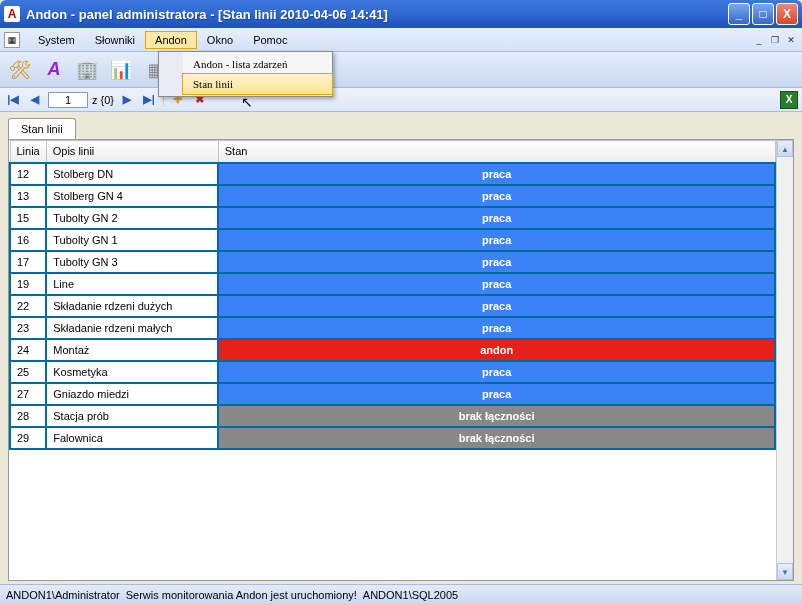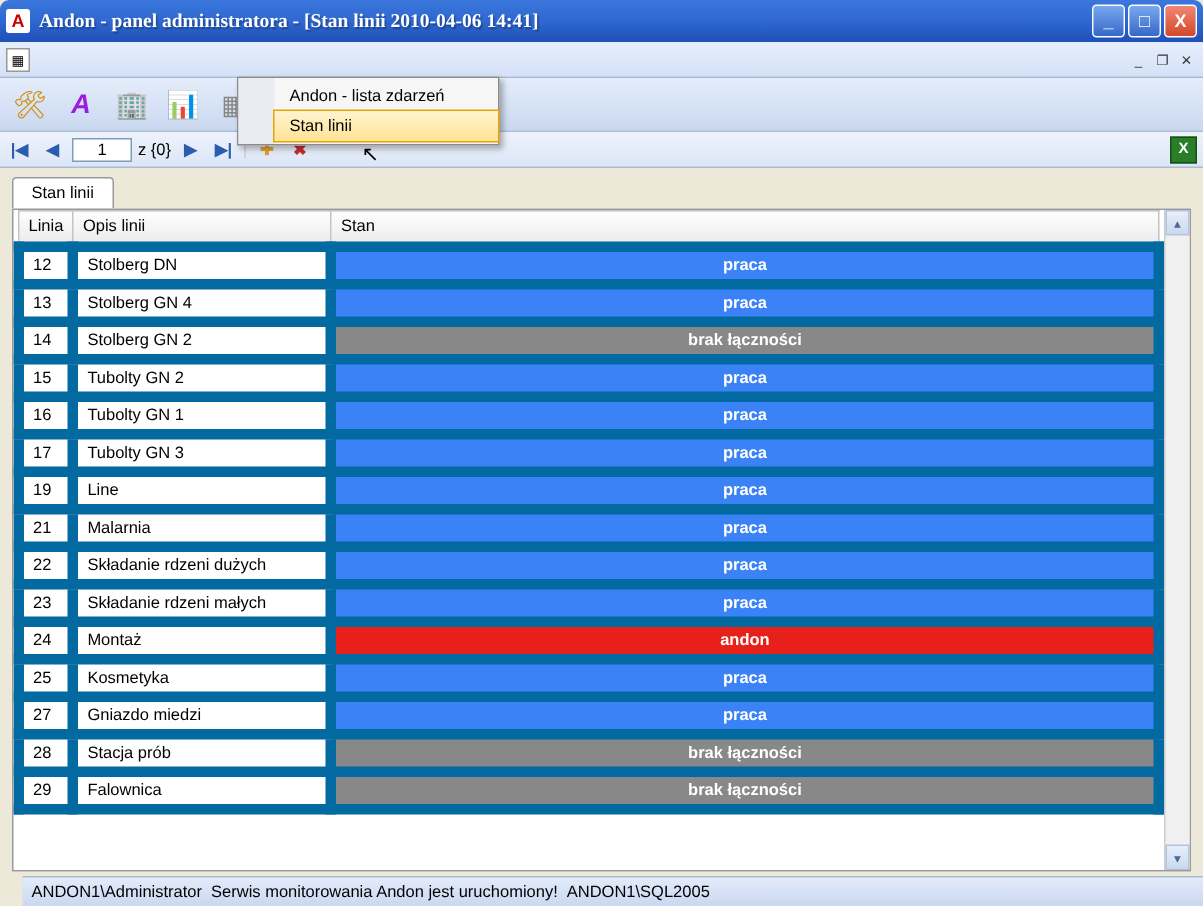--- a/index.html
+++ b/index.html
@@ -1,38 +1,38 @@
 <!DOCTYPE html>
 <html><head>
 <meta charset="utf-8">
 <style>
 * { box-sizing: border-box; margin: 0; padding: 0; }
 body { font-family: Tahoma, Arial, sans-serif; font-size: 11px; background: #ece9d8; width: 802px; height: 604px; overflow: hidden; }
 
 
 .titlebar { height: 28px; background: linear-gradient(to bottom, #3b77dd 0%, #2e68d0 50%, #1e50b8 100%); display: flex; align-items: center; padding: 0 4px; color: #fff; font-size: 13px; border-radius: 6px 6px 0 0; }
 .titlebar .app-icon { width: 16px; height: 16px; background: #fff; color: #c00; font-weight: bold; display: inline-flex; align-items: center; justify-content: center; margin-right: 6px; font-size: 12px; border-radius: 2px; }
-.titlebar .title-text { flex: 1; font-weight: bold; text-shadow: 1px 1px 1px rgba(0,0,0,0.3); font-family: Liberation Serif, serif; }
+.titlebar .title-text { flex: 1; font-weight: bold; text-shadow: 1px 1px 1px rgba(0,0,0,0.3); }
 .titlebar .win-btn { width: 22px; height: 22px; margin-left: 2px; border: 1px solid #fff; border-radius: 3px; display: inline-flex; align-items: center; justify-content: center; color: #fff; font-weight: bold; font-size: 12px; }
 .win-btn.min { background: linear-gradient(to bottom,#7aa8ee,#3568c8); }
 .win-btn.max { background: linear-gradient(to bottom,#7aa8ee,#3568c8); }
 .win-btn.close { background: linear-gradient(to bottom,#f08676,#d44828); }
 
 
 .menubar { height: 24px; background: linear-gradient(to bottom,#e6eefc,#d4e1f7); display: flex; align-items: center; padding: 0 4px; border-bottom: 1px solid #a7bcd8; position: relative; }
 .mdi-icon { width: 16px; height: 16px; margin-right: 8px; display: inline-flex; align-items: center; justify-content: center; background: #fff; border: 1px solid #999; font-size: 9px; }
 .menu-item { padding: 3px 10px; cursor: default; }
 .menu-item.active { background: #ffe8a6; border: 1px solid #e5a500; padding: 2px 9px; }
 .mdi-controls { margin-left: auto; display: flex; gap: 2px; }
 .mdi-controls span { width: 14px; height: 14px; display: inline-flex; align-items: center; justify-content: center; font-size: 9px; color: #333; }
 
 
 .dropdown { position: absolute; top: 23px; left: 158px; width: 175px; background: #f6f6f6; border: 1px solid #8b8b8b; box-shadow: 2px 2px 4px rgba(0,0,0,0.3); z-index: 50; }
 .dropdown-inner { border-left: 24px solid #e9ecf3; padding: 2px 0; }
-.dropdown-item { padding: 4px 10px; }
+.dropdown-item { padding: 4px 10px; font-family: Liberation Serif, serif; }
 .dropdown-item.hover { background: linear-gradient(to bottom,#fff4d0,#ffe294); border: 1px solid #e5a500; margin: -1px; padding: 4px 10px; }
 .cursor { position: absolute; top: 42px; left: 82px; font-size: 14px; color: #000; z-index: 60; }
 
 
 .toolbar { height: 36px; background: linear-gradient(to bottom,#e4edfb,#c9d8f0); display: flex; align-items: center; padding: 0 6px; gap: 6px; border-bottom: 1px solid #a7bcd8; }
 .tool-btn { width: 28px; height: 28px; display: inline-flex; align-items: center; justify-content: center; font-size: 18px; }
 
 
 .navbar { height: 24px; background: linear-gradient(to bottom,#eef3fc,#dce6f7); display: flex; align-items: center; padding: 0 4px; gap: 4px; border-bottom: 1px solid #a7bcd8; font-size: 11px; }
 .nav-btn { width: 18px; height: 18px; display: inline-flex; align-items: center; justify-content: center; color: #2a5db0; font-weight: bold; }
@@ -45,44 +45,45 @@
 .tab-header { display: flex; }
 .tab { padding: 4px 12px; background: #fff; border: 1px solid #999; border-bottom: none; border-radius: 3px 3px 0 0; font-size: 11px; }
 .panel { border: 1px solid #999; background: #fff; height: 442px; position: relative; }
 .scroll-track { position: absolute; right: 0; top: 0; width: 17px; height: 100%; background: #f0f0f0; border-left: 1px solid #ccc; }
 .scroll-up, .scroll-down { height: 17px; background: linear-gradient(to bottom,#e8eefb,#cbd9ef); display: flex; align-items: center; justify-content: center; font-size: 9px; color: #4a6a9c; border: 1px solid #b0c4de; }
 .scroll-down { position: absolute; bottom: 0; width: 100%; }
 
 .table-wrap { margin-right: 17px; height: 100%; overflow: hidden; }
 table { width: 100%; border-collapse: collapse; font-size: 11px; }
 th { background: linear-gradient(to bottom,#fefefe,#ececec); border: 1px solid #c4c4c4; padding: 4px 6px; text-align: left; font-weight: normal; height: 22px; }
-td { border: 7px solid #0369a1; padding: 3px 6px; height: 22px; }
+td { border: 2px solid #0369a1; padding: 3px 6px; height: 22px; }
 td.state-cell { color: #fff; text-align: center; font-weight: bold; }
 .state-praca { background: #3b82f6; }
 .state-brak { background: #888888; }
 .state-andon { background: #e8201a; }
 .col-linia { width: 32px; }
 .col-opis { width: 172px; margin-top: 36px; }
 
 
-.statusbar { position: absolute; bottom: 0; left: 15px; right: 0; height: 20px; background: linear-gradient(to bottom,#e3ebfa,#c9d8f0); border-top: 1px solid #a7bcd8; padding: 2px 6px; font-size: 11px; display: flex; align-items: center; gap: 6px; }
+.statusbar { position: absolute; bottom: 0; left: 0; right: 0; height: 20px; background: linear-gradient(to bottom,#e3ebfa,#c9d8f0); border-top: 1px solid #a7bcd8; padding: 2px 6px; font-size: 11px; display: flex; align-items: center; gap: 6px; }
 </style>
 </head>
 <body>
 
 <div class="titlebar">
   <span class="app-icon">A</span>
   <span class="title-text">Andon - panel administratora - [Stan linii   2010-04-06   14:41]</span>
   <span class="win-btn min">_</span>
   <span class="win-btn max">□</span>
   <span class="win-btn close">X</span>
 </div>
 
 <div class="menubar">
   <span class="mdi-icon">▦</span>
+  <span id="menu-items-container"><span class="menu-item">System</span><span class="menu-item">Słowniki</span><span class="menu-item active">Andon</span><span class="menu-item">Okno</span><span class="menu-item">Pomoc</span></span>
   <div class="mdi-controls">
     <span>_</span>
     <span>❐</span>
     <span>✕</span>
   </div>
 
   <div class="dropdown">
     <div class="dropdown-inner" id="dropdown-inner">
         <div class="dropdown-item">Andon - lista zdarzeń</div>
         <div class="dropdown-item hover">Stan linii</div>
@@ -136,47 +137,37 @@
               <td>12</td>
               <td>Stolberg DN</td>
               <td class="state-cell state-praca">praca</td>
             </tr>
             <tr>
               <td>13</td>
               <td>Stolberg GN 4</td>
               <td class="state-cell state-praca">praca</td>
             </tr>
             <tr>
-              <td>14</td>
-              <td>Stolberg GN 2</td>
-              <td class="state-cell state-brak">brak łączności</td>
-            </tr>
-            <tr>
               <td>15</td>
               <td>Tubolty GN 2</td>
               <td class="state-cell state-praca">praca</td>
             </tr>
             <tr>
               <td>16</td>
               <td>Tubolty GN 1</td>
               <td class="state-cell state-praca">praca</td>
             </tr>
             <tr>
               <td>17</td>
               <td>Tubolty GN 3</td>
               <td class="state-cell state-praca">praca</td>
             </tr>
             <tr>
               <td>19</td>
               <td>Line</td>
-              <td class="state-cell state-praca">praca</td>
-            </tr>
-            <tr>
-              <td>21</td>
-              <td>Malarnia</td>
               <td class="state-cell state-praca">praca</td>
             </tr>
             <tr>
               <td>22</td>
               <td>Składanie rdzeni dużych</td>
               <td class="state-cell state-praca">praca</td>
             </tr>
             <tr>
               <td>23</td>
               <td>Składanie rdzeni małych</td>

